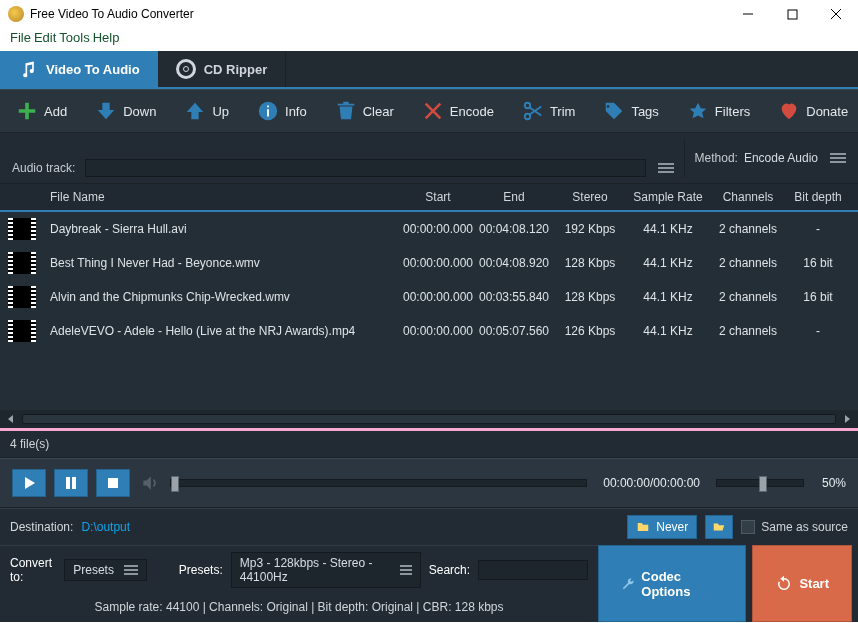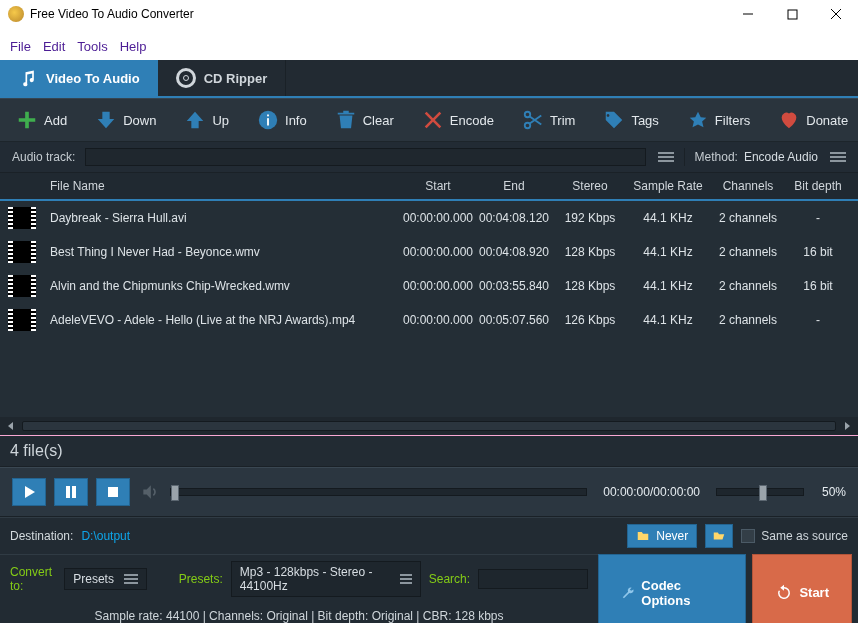--- a/index.html
+++ b/index.html
@@ -3,35 +3,35 @@
 <meta charset="utf-8">
 <style>
 * { box-sizing: border-box; margin: 0; padding: 0; }
 body { font-family: "Segoe UI", Arial, sans-serif; font-size: 12px; background: #fff; color: #fff; width: 858px; height: 623px; overflow: hidden; }
 .titlebar { display: flex; align-items: center; height: 28px; padding: 0 0 0 8px; background: #fff; color: #000; }
 .titlebar .logo { width: 16px; height: 16px; border-radius: 50%; background: radial-gradient(circle at 40% 40%, #f6c94a, #b8862b); margin-right: 6px; position: relative; }
 .titlebar .title { font-size: 12px; }
 .winctrls { margin-left: auto; display: flex; }
 .winctrls div { width: 44px; height: 28px; display: flex; align-items: center; justify-content: center; color: #000; font-size: 11px; }
 .winctrls svg { stroke: #000; }
-.menubar { display: flex; gap: 12px; padding: 2px 10px 6px; color: #4c1d95; font-size: 13px; background: #fff; margin-top: 9px; }
+.menubar { display: flex; gap: 3px; padding: 2px 10px 6px; color: #14532d; font-size: 13px; background: #fff; }
 .menubar span { cursor: default; }
 .app { background: #242f38; height: calc(623px - 28px - 24px); display: flex; flex-direction: column; }
 .tabs { display: flex; background: #222a32; border-bottom: 2px solid #2f7fb6; }
 .tab { display: flex; align-items: center; gap: 8px; padding: 8px 18px; color: #d0d6db; font-size: 13px; font-weight: bold; }
 .tab.active { background: #2f7fb6; color: #fff; }
 .tab.cd { border-right: 1px solid #1a2127; }
 .note-icon { width: 20px; height: 20px; }
 .cd-icon { width: 20px; height: 20px; border: 3px solid #d0d6db; border-radius: 50%; position: relative; }
 .cd-icon::after { content: ""; position: absolute; inset: 4px; border-radius: 50%; background: #222a32; border: 1px solid #d0d6db; }
 .toolbar { display: flex; align-items: center; gap: 28px; padding: 10px 16px; background: #2a343d; border-top: 1px solid #364450; border-bottom: 1px solid #1d252b; }
 .tool { display: flex; align-items: center; gap: 6px; color: #e3e8ec; font-size: 13px; cursor: pointer; }
 .tool svg, .tool .ic { width: 22px; height: 22px; flex-shrink: 0; }
 .subbar { display: flex; align-items: center; padding: 6px 12px; background: #222b34; color: #c4cbd0; font-size: 12px; border-bottom: 1px solid #1a2127; }
-.subbar .audiotrack { flex: 1; display: flex; align-items: center; gap: 6px; }
+.subbar .audiotrack { flex: 1; display: flex; align-items: center; gap: 6px; margin-top: 20px; }
 .subbar .trackfield { flex: 1; height: 18px; background: #1f272e; border: 1px solid #141a1f; margin-left: 4px; }
 .subbar .hamb { width: 16px; display: flex; flex-direction: column; gap: 2px; margin-left: 6px; }
 .subbar .hamb span { height: 2px; background: #8c969e; }
 .sep-v { width: 1px; align-self: stretch; background: #1a2127; margin: 0 10px; }
 .methodbox { display: flex; align-items: center; gap: 6px; }
 .methodval { color: #d6dde2; }
 .table-head { display: flex; background: #202931; border-bottom: 2px solid #2f7fb6; color: #d0d6db; font-size: 12px; padding: 6px 0 6px 8px; }
 .col-icon { width: 42px; }
 .col-name { width: 352px; }
 .col-start { width: 72px; text-align: center; }
@@ -43,41 +43,41 @@
 .table-body { flex: 1; background: #242e36; overflow: hidden; }
 .row { display: flex; align-items: center; padding: 6px 0 6px 8px; color: #dde3e7; font-size: 12px; }
 .row .film { width: 28px; height: 22px; background: #fff; position: relative; margin-right: 14px; }
 .row .film::before, .row .film::after { content: ""; position: absolute; top: 0; bottom: 0; width: 5px; background: repeating-linear-gradient(#fff 0 2px, #000 2px 4px); }
 .row .film::before { left: 0; }
 .row .film::after { right: 0; }
 .row .film .inner { position: absolute; left: 5px; right: 5px; top: 0; bottom: 0; background: #000; }
 .hscroll { display: flex; align-items: center; background: #1f272e; padding: 4px 6px; gap: 6px; }
 .hscroll .arrow { width: 10px; height: 10px; }
 .hscroll .track { flex: 1; height: 10px; background: #2b353e; border: 1px solid #141a1f; border-radius: 2px; }
-.count { padding: 6px 10px; background: #222b33; color: #cfd6db; font-size: 16px; border-top: 1px solid #f9a8d4; border-bottom: 1px solid #1a2127; }
+.count { padding: 6px 10px; background: #222b33; color: #cfd6db; font-size: 12px; border-top: 3px solid #f9a8d4; border-bottom: 1px solid #1a2127; }
 .player { display: flex; align-items: center; gap: 8px; padding: 10px 12px; background: #2b3640; border-top: 1px solid #3a4752; border-bottom: 1px solid #1a2127; }
 .pbtn { width: 34px; height: 28px; background: #2f7fb6; display: flex; align-items: center; justify-content: center; border: 1px solid #236491; }
 .speaker { width: 24px; height: 24px; display: flex; align-items: center; justify-content: center; color: #3a4651; }
 .slider { flex: 1; height: 8px; background: #1e262d; border: 1px solid #141a1f; position: relative; }
 .slider .thumb { position: absolute; top: -4px; width: 8px; height: 16px; background: #9aa3aa; border: 1px solid #5b6670; }
 .timecode { color: #e7edf1; font-size: 12px; margin: 0 8px; }
 .vol-slider { width: 88px; height: 8px; background: #1e262d; border: 1px solid #141a1f; position: relative; }
 .vol-slider .thumb { position: absolute; top: -4px; left: 42px; width: 8px; height: 16px; background: #9aa3aa; border: 1px solid #5b6670; }
 .pct { color: #e7edf1; font-size: 12px; width: 34px; text-align: right; }
 .destbar, .convbar { display: flex; align-items: center; padding: 6px 10px; background: #222b33; color: #d3dade; font-size: 12px; gap: 8px; border-top: 1px solid #303b44; }
 .destfield { flex: 1; color: #0ea5e9; }
 .btn { display: inline-flex; align-items: center; gap: 6px; padding: 5px 10px; background: #2f7fb6; border: 1px solid #236491; color: #fff; font-size: 12px; cursor: pointer; }
 .btn.small { padding: 4px 8px; }
 .btn.folder { background: #2f7fb6; padding: 4px 6px; }
 .check { width: 14px; height: 14px; background: #333e47; border: 1px solid #4b5a66; }
 .sameas { display: flex; gap: 6px; color: #cfd6db; }
 .convbar .field { background: #1e262d; border: 1px solid #141a1f; padding: 3px 8px; color: #d8dee3; display: flex; align-items: center; gap: 10px; }
 .convbar .hamb2 { width: 14px; display: flex; flex-direction: column; gap: 2px; }
 .convbar .hamb2 span { height: 2px; background: #8c969e; }
-.convbar .label { color: #84cc16; }
+.convbar .label { color: #ffffff; }
 .convbar .presetfield { min-width: 190px; justify-content: space-between; }
 .convbar .searchfield { min-width: 110px; height: 20px; }
 .bottom-row { display: flex; align-items: stretch; background: #222b33; }
 .bottom-left { flex: 1; display: flex; flex-direction: column; }
 .action-btns { display: flex; gap: 6px; padding: 0 6px 0 0; align-items: stretch; }
 .btn.big { padding: 0 22px; display: flex; align-items: center; font-size: 13px; min-height: 42px; font-weight: bold; }
 .btn.orange { background: #d86a49; border-color: #b3553a; }
 .summary { text-align: center; color: #cfd6db; padding: 6px 0 8px; font-size: 12px; }
 </style>
 </head>

